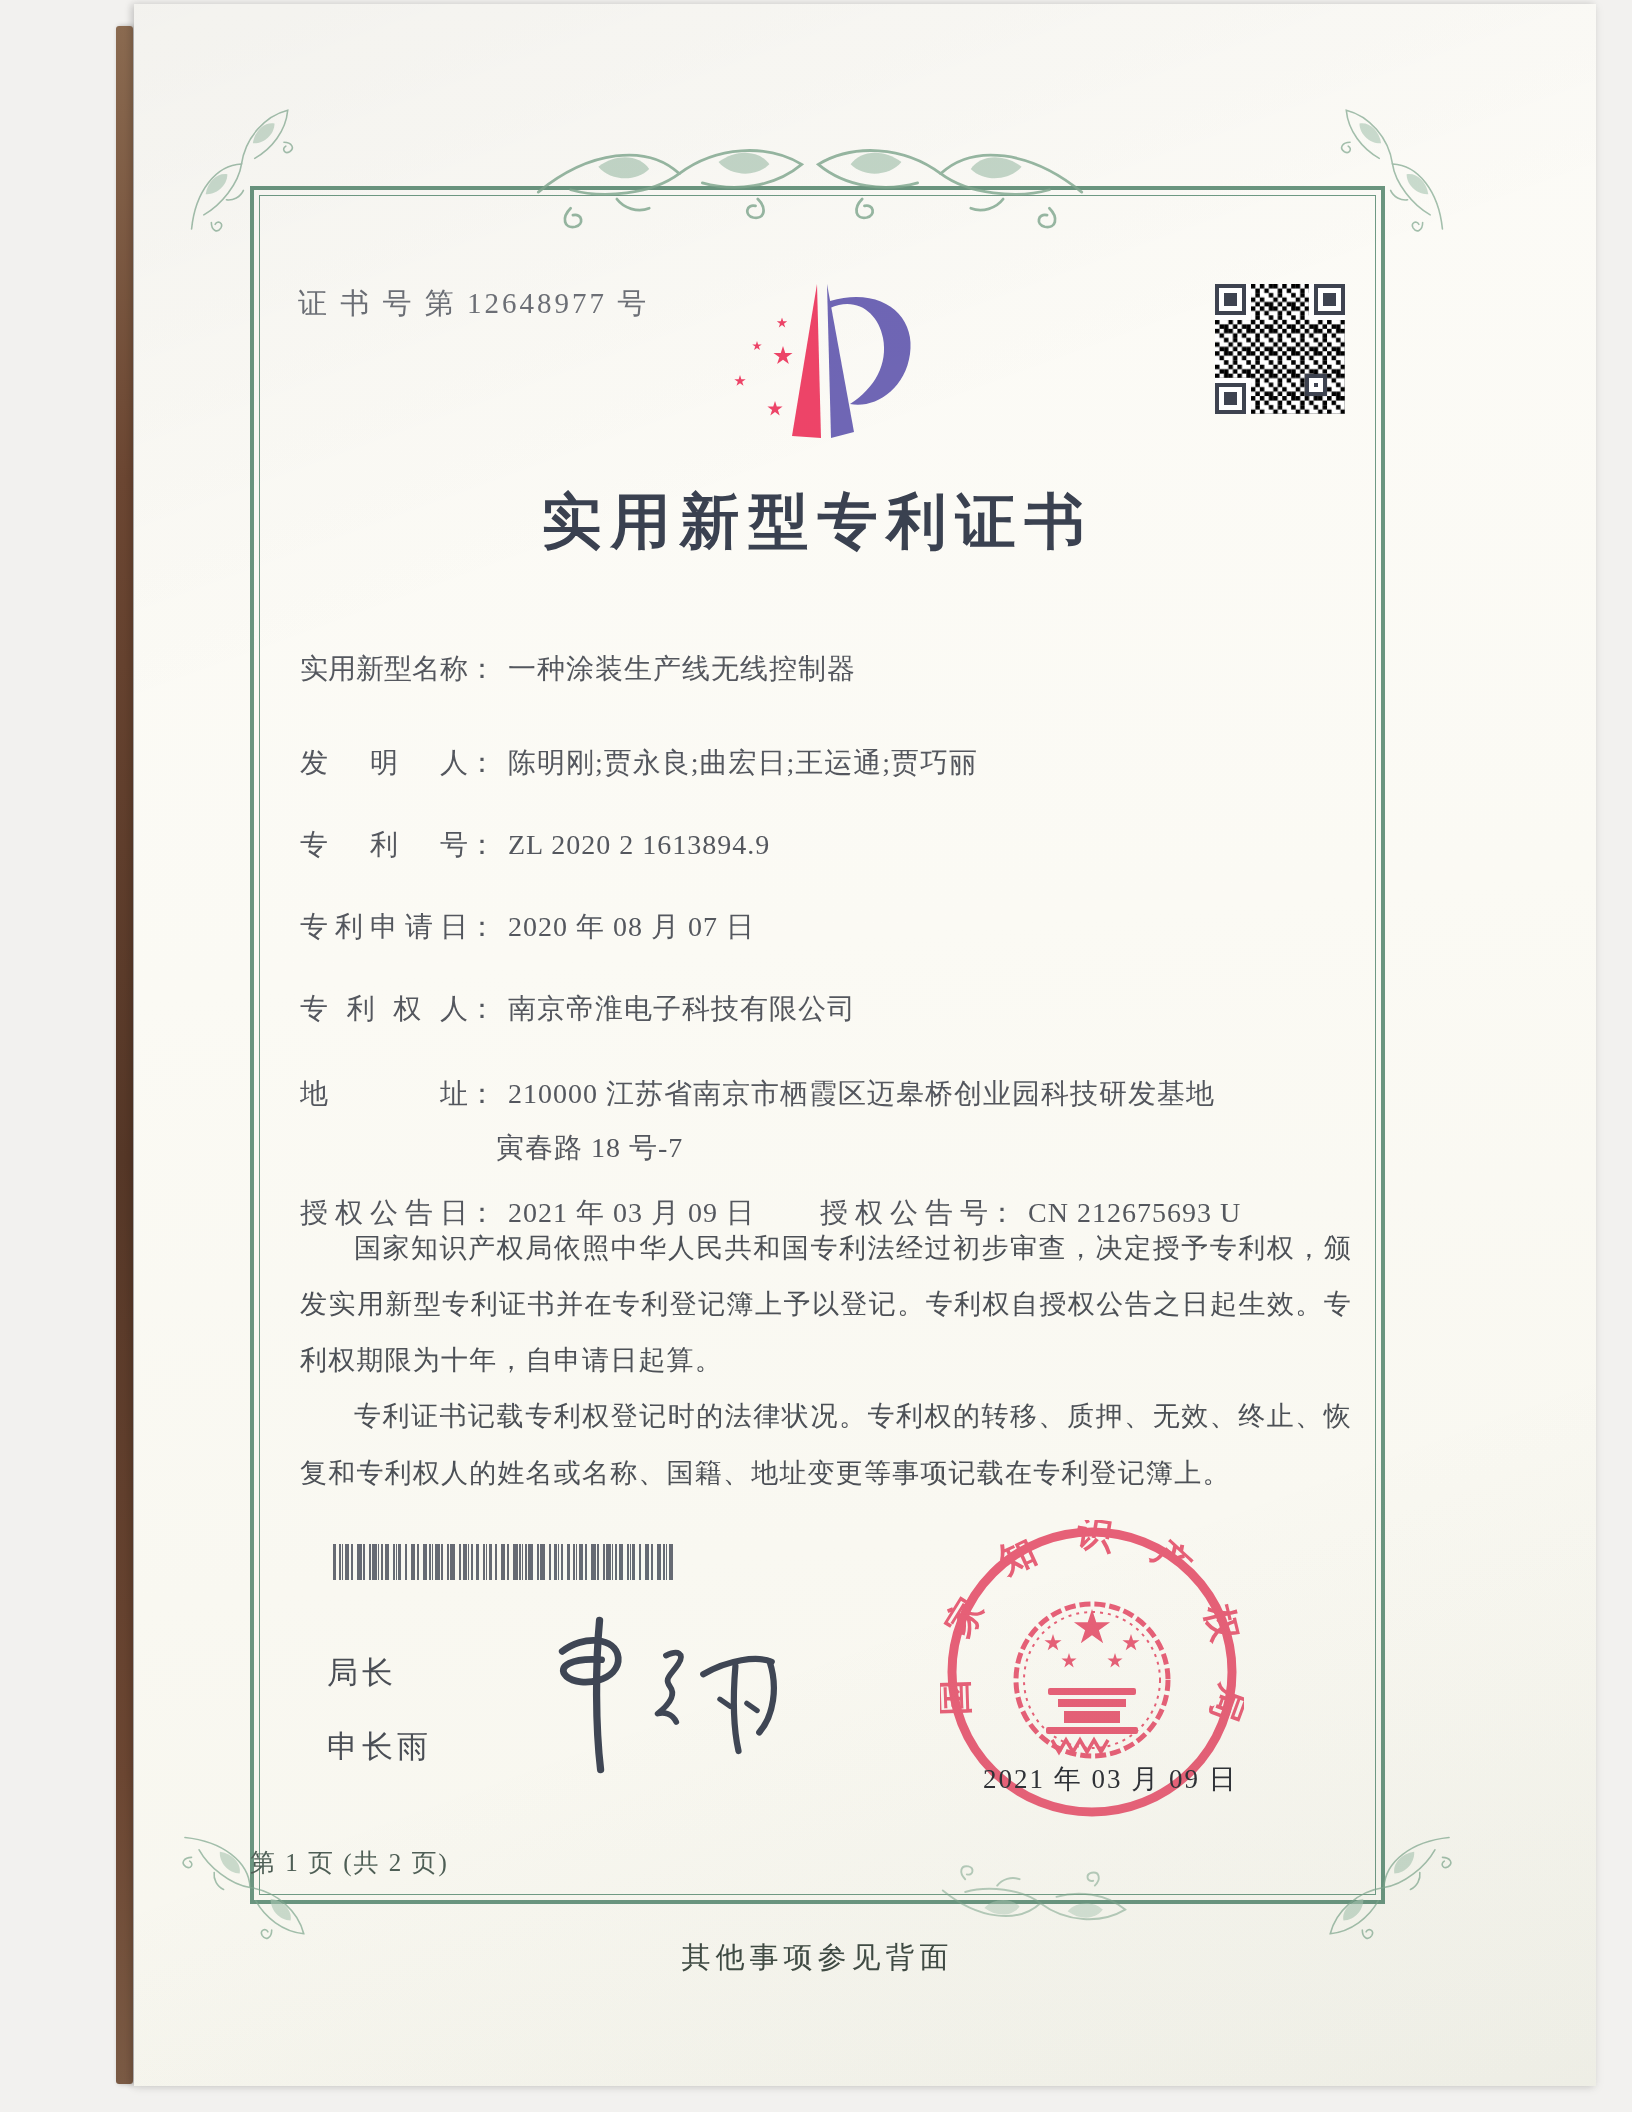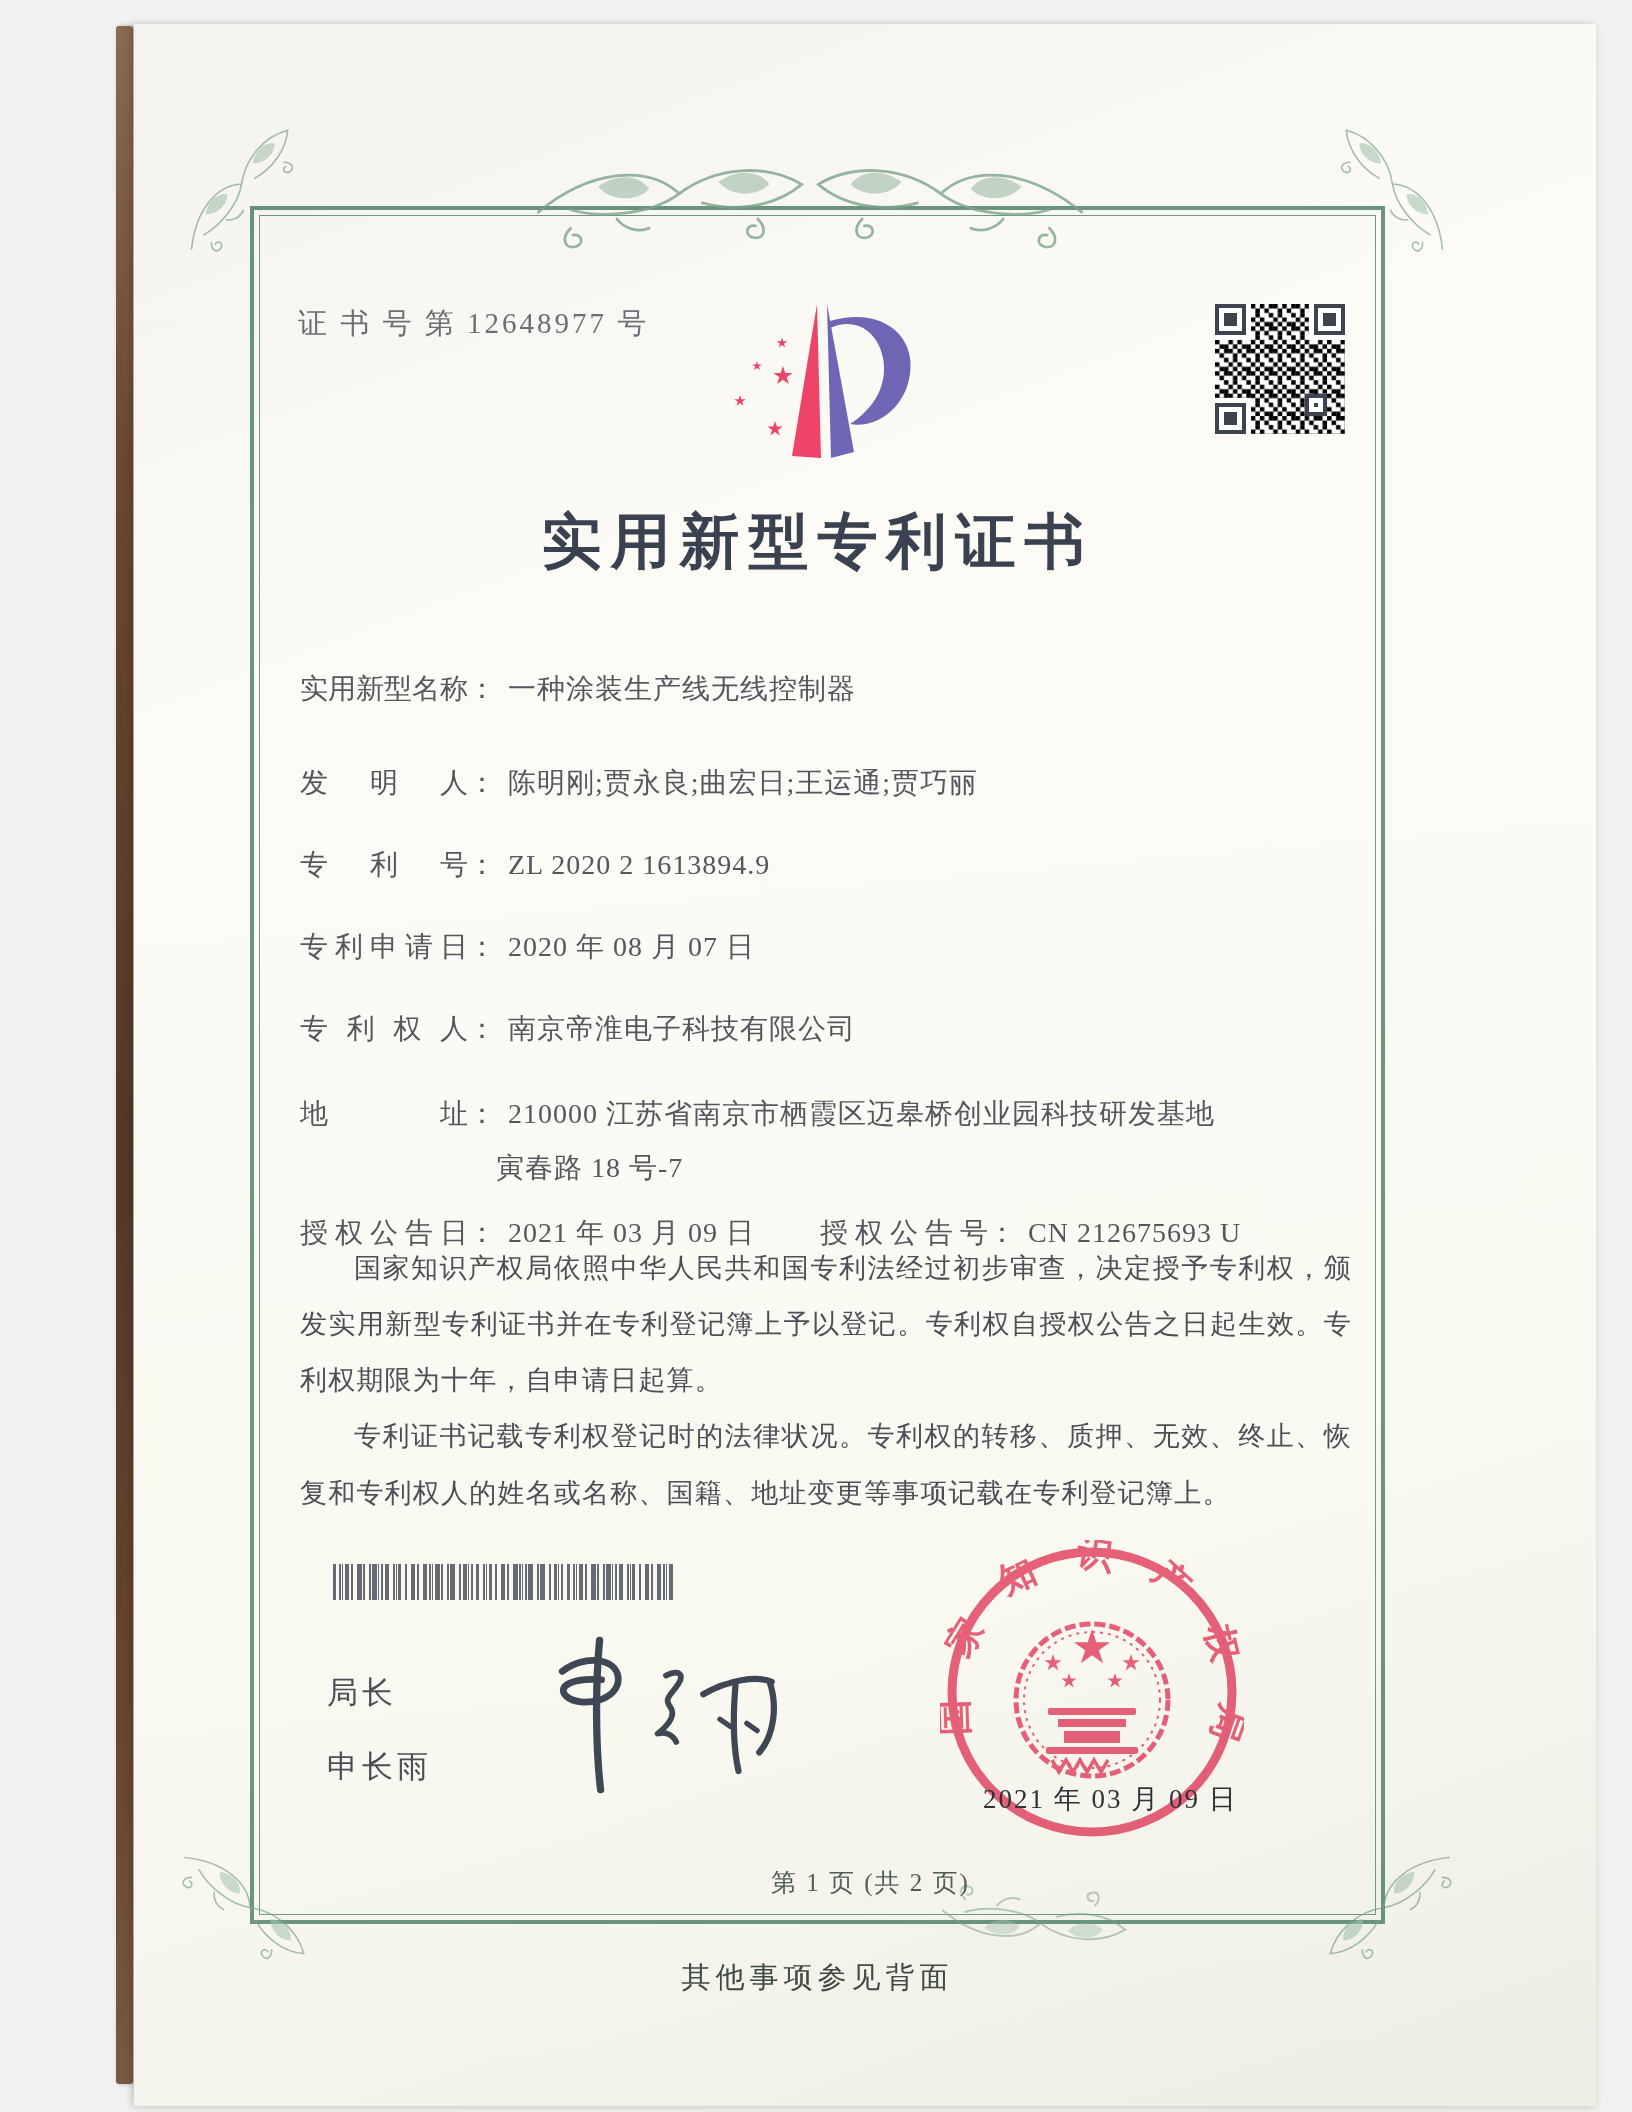--- a/index.html
+++ b/index.html
@@ -19,21 +19,21 @@
     background:linear-gradient(180deg,#8a6a50,#6b4632 22%,#553727 55%,#6b4632 85%,#7a5a44);
     border-radius:3px; box-shadow:2px 0 5px rgba(0,0,0,.25);
   }
   .second-page-edge {
     position:absolute; left:1569px; top:255px; width:3px; height:1350px;
     background:rgba(186,180,168,.55); border-radius:2px;
   }
 
   
   .paper {
-    position:absolute; left:134px; top:24px; width:1462px; height:2082px;
+    position:absolute; left:134px; top:4px; width:1462px; height:2082px;
     background:linear-gradient(175deg,#fcfbf7 0%,#fbfaf4 45%,#f7f6ee 100%);
     box-shadow:-3px 0 7px rgba(0,0,0,.14), 0 2px 10px rgba(0,0,0,.07);
   }
   .paper::after {
     content:""; position:absolute; inset:0; pointer-events:none;
     background:linear-gradient(160deg,rgba(0,0,0,.035),transparent 28%,transparent 72%,rgba(60,80,60,.05));
   }
 
   
   .frame {
@@ -94,21 +94,21 @@
   
   .signer-title { left:193px; top:1648px; font-size:31px; color:#4a4e55; letter-spacing:4px; }
   .signer-name  { left:193px; top:1722px; font-size:31px; color:#4a4e55; letter-spacing:4px; }
   .signature { left:366px; top:1606px; width:280px; height:170px; }
 
   
   .seal { left:806px; top:1516px; width:304px; height:304px; }
   .seal-date { left:849px; top:1757px; font-size:27px; color:#2f3237; letter-spacing:2px; z-index:5; white-space:nowrap; }
 
   
-  .page-info { left:116px; top:1842px; width:1241px; text-align:center; font-size:25px; letter-spacing:2px; color:#4e5e55; z-index:2; }
+  .page-info { left:116px; top:1842px; width:1241px; text-align:left; font-size:25px; letter-spacing:2px; color:#4e5e55; z-index:2; }
   .back-note { left:116px; top:1934px; width:1135px; text-align:center; font-size:29px; letter-spacing:5px; color:#3f4a43; }
 </style>
 </head>
 <body>
 
 <svg width="0" height="0" style="position:absolute" aria-hidden="true">
   <defs>
     <symbol id="st" viewBox="-10 -10 20 20">
       <path d="M0,-10 L2.245,-3.09 L9.51,-3.09 L3.635,1.18 L5.878,8.09 L0,3.82 L-5.878,8.09 L-3.635,1.18 L-9.51,-3.09 L-2.245,-3.09 Z"></path>
     </symbol>

